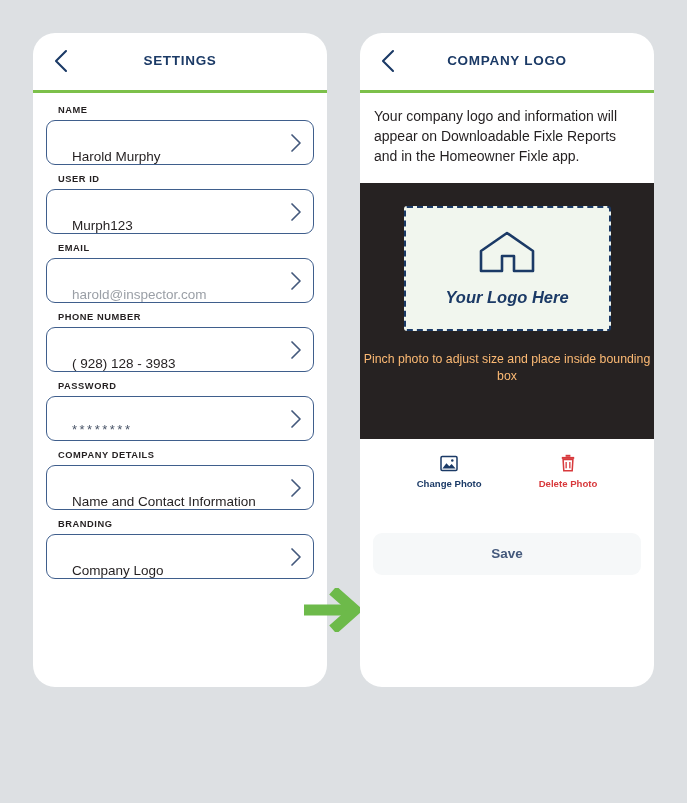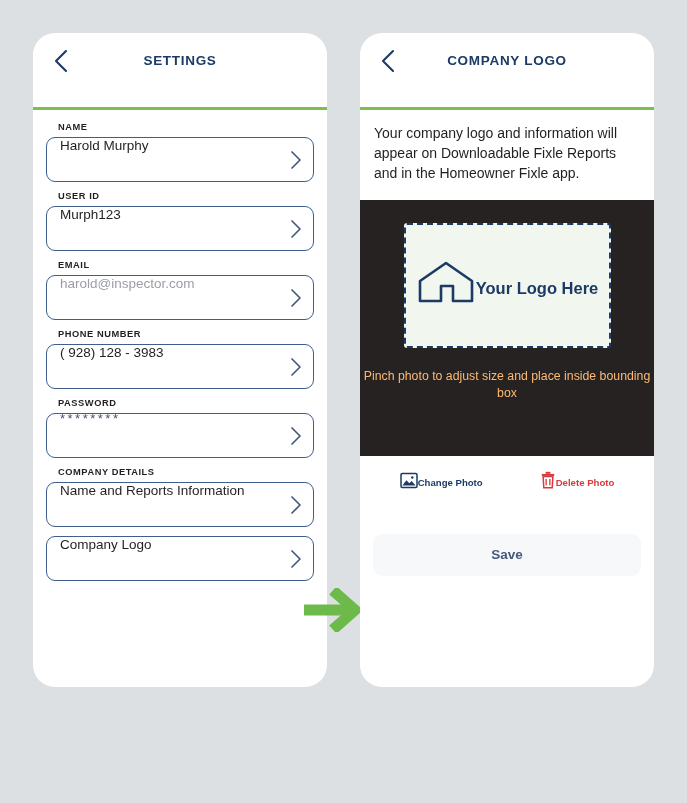--- a/index.html
+++ b/index.html
@@ -20,21 +20,21 @@
     background: #ffffff;
     border-radius: 22px;
     overflow: hidden;
   }
   .phone.left  { left: 33px; }
   .phone.right { left: 360px; }
 
   
   .hdr {
     position: relative;
-    height: 74px;
+    height: 57px;
   }
   .back-chev {
     position: absolute;
     left: 14px; top: 14px;
     width: 28px; height: 28px;
     display: flex; align-items: center; justify-content: center;
     cursor: pointer;
   }
   .hdr-title {
     position: absolute;
@@ -61,22 +61,22 @@
     color: #231f20;
     margin: 0 0 5px 12px;
   }
   .fld-box {
     position: relative;
     height: 45px;
     border: 1.3px solid #3f5e8c;
     border-radius: 9px;
     background: #fff;
     display: flex;
-    align-items: flex-start;
-    padding: 0 36px 0 13px;
+    align-items: flex-end;
+    padding: 0 36px 0 25px;
     cursor: pointer;
   }
   .fld-val {
     font-size: 13.5px;
     color: #231f20;
     white-space: nowrap;
     overflow: hidden;
   }
   .fld-val.placeholder { color: #9a9fa6; }
   .fld-val.pw {
@@ -107,24 +107,25 @@
     text-align: center;
   }
   .logo-box {
     width: 207px;
     height: 125px;
     margin: 0 auto;
     background: #f1f6ee;
     border: 2px dashed #1b3a66;
     border-radius: 3px;
     display: flex;
-    flex-direction: row;
+    flex-direction: column;
     align-items: center;
     justify-content: center;
     cursor: pointer;
+    font-style: italic;
   }
   .logo-text {
     font-size: 16.5px;
     font-weight: bold;
     color: #1b3a66;
     margin-top: 7px;
   }
   .pinch-txt {
     margin-top: 20px;
     font-size: 12.3px;
@@ -134,20 +135,21 @@
 
   
   .actions {
     display: flex;
     justify-content: center;
     gap: 57px;
     padding-top: 15px;
   }
   .action {
     display: flex;
+    flex-direction: column;
     align-items: center;
     cursor: pointer;
   }
   .action-icon { height: 19px; display: flex; align-items: center; }
   .action-lbl {
     margin-top: 5px;
     font-size: 9.6px;
     font-weight: bold;
   }
   .action.change .action-lbl { color: #1b3a66; }
@@ -253,30 +255,31 @@
             <svg width="13" height="20" viewBox="0 0 13 20">
                 <path d="M3 2 L11 10 L3 18" fill="none" stroke="#44597c" stroke-width="1.7" stroke-linecap="round" stroke-linejoin="round"></path>
               </svg>
           </span>
         </div>
       </div>
 
       <div class="fld">
         <div class="fld-label">COMPANY DETAILS</div>
         <div class="fld-box">
-          <span class="fld-val">Name and Reports Information</span>
-          <span class="fld-chev">
-            <svg width="13" height="20" viewBox="0 0 13 20">
-                <path d="M3 2 L11 10 L3 18" fill="none" stroke="#44597c" stroke-width="1.7" stroke-linecap="round" stroke-linejoin="round"></path>
-              </svg>
-          </span>
-        </div>
-      </div>
-
-      <div class="fld">
+          <span class="fld-val">Name and Contact Information</span>
+          <span class="fld-chev">
+            <svg width="13" height="20" viewBox="0 0 13 20">
+                <path d="M3 2 L11 10 L3 18" fill="none" stroke="#44597c" stroke-width="1.7" stroke-linecap="round" stroke-linejoin="round"></path>
+              </svg>
+          </span>
+        </div>
+      </div>
+
+      <div class="fld">
+        <div class="fld-label">BRANDING</div>
         <div class="fld-box">
           <span class="fld-val">Company Logo</span>
           <span class="fld-chev">
             <svg width="13" height="20" viewBox="0 0 13 20">
                 <path d="M3 2 L11 10 L3 18" fill="none" stroke="#44597c" stroke-width="1.7" stroke-linecap="round" stroke-linejoin="round"></path>
               </svg>
           </span>
         </div>
       </div>
 

